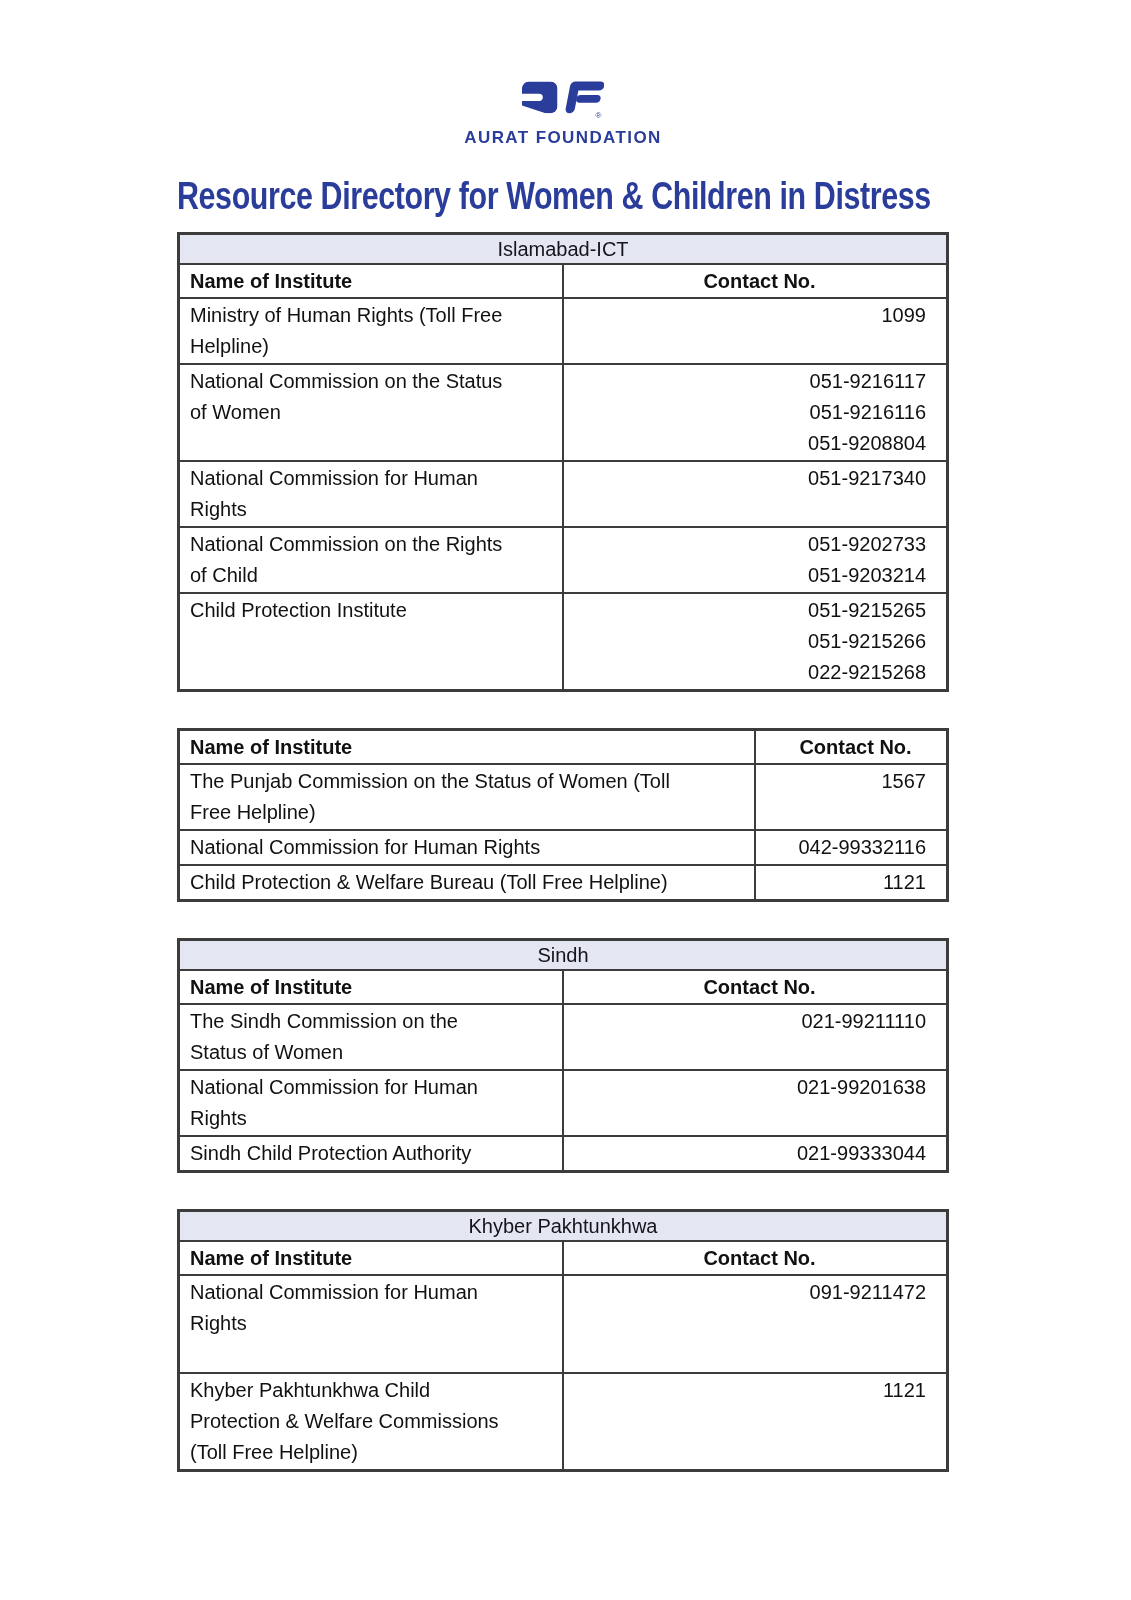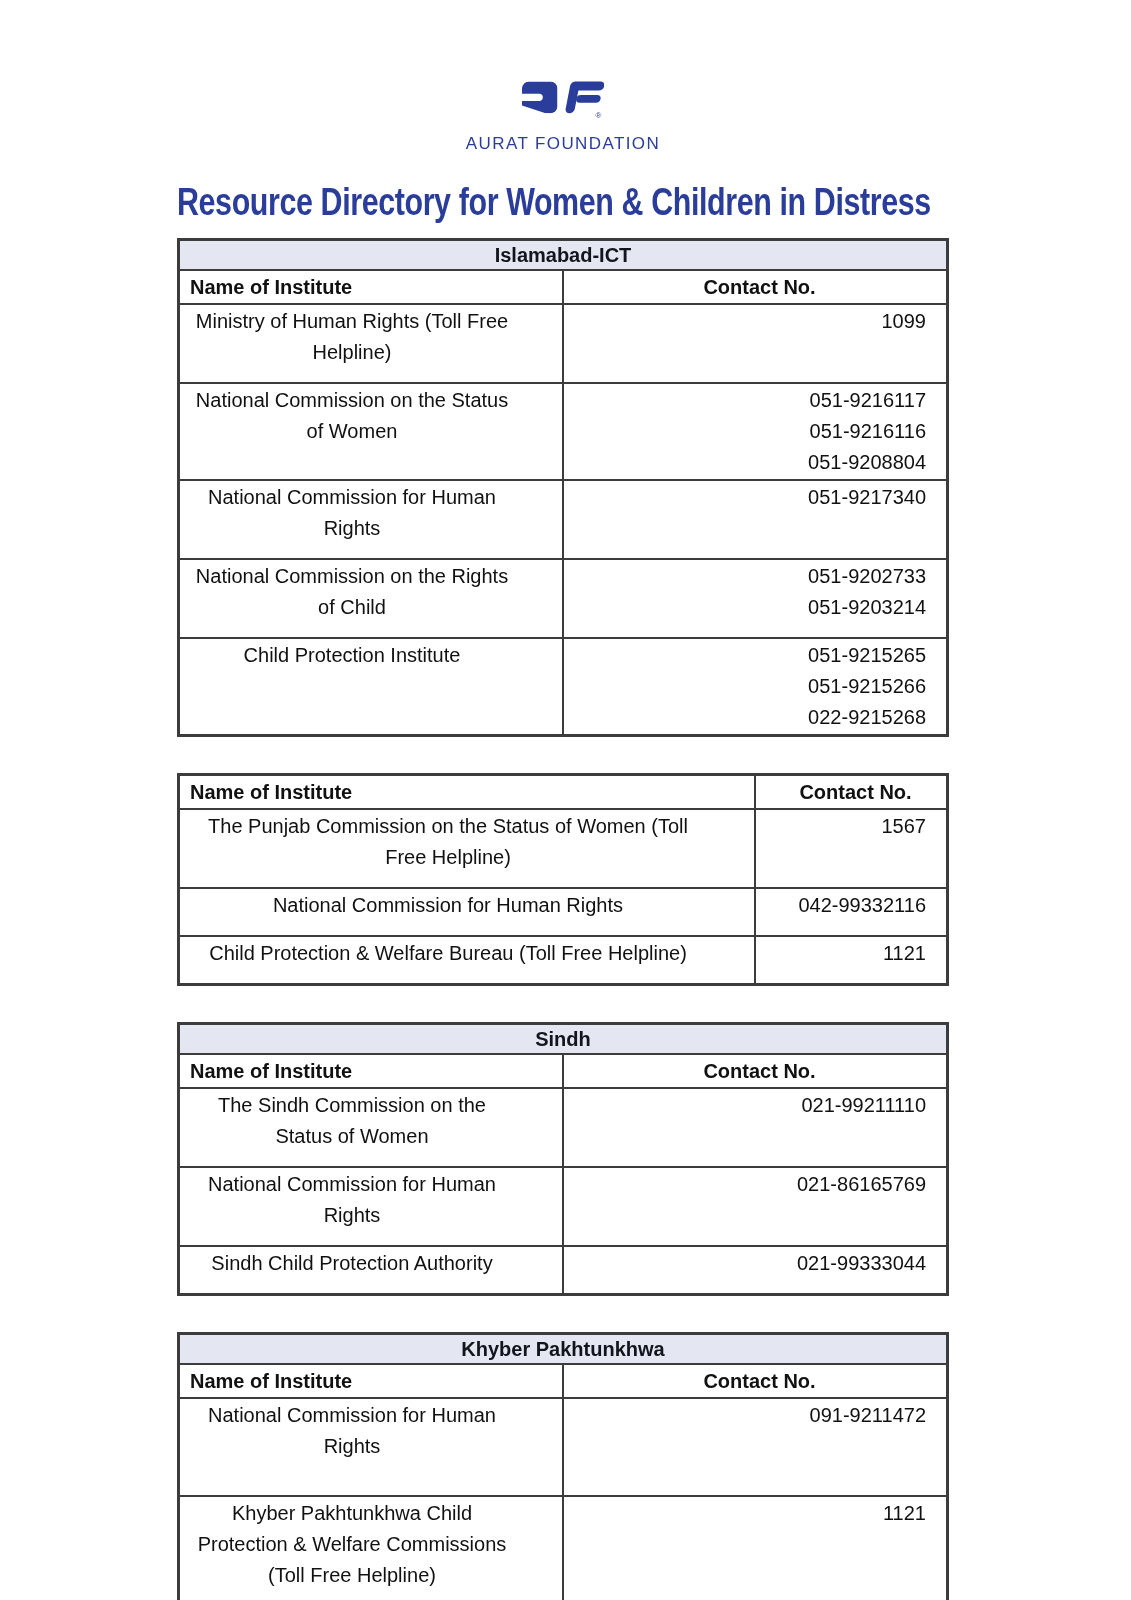--- a/index.html
+++ b/index.html
@@ -23,23 +23,23 @@
   .logo-block {
     padding-top: 80px;
     text-align: center;
   }
   .logo-mark {
     width: 82px;
     height: 42px;
     display: inline-block;
   }
   .logo-text {
-    margin-top: 8px;
+    margin-top: 2px;
     font-size: 17px;
-    font-weight: normal;
+    font-weight: bold;
     letter-spacing: 1.4px;
     color: var(--accent, #2b3d9b);
     text-align: center;
   }
   
   .page-title {
     margin: 26px 0 14px 0;
     font-size: 39px;
     font-weight: bold;
     letter-spacing: -0.5px;
@@ -57,21 +57,21 @@
     table-layout: fixed;
   }
   table.region-table th,
   table.region-table td {
     border: 2px solid var(--border, #3c3c3c);
   }
   th.region-header {
     background: var(--header-bg, #e4e6f1);
     text-align: center;
     font-size: 20px;
-    font-weight: bold;
+    font-weight: normal;
     line-height: 26px;
     padding: 1px 0;
     color: #14141e;
     border-bottom: 3px solid var(--border, #3c3c3c);
   }
   th.col-name {
     text-align: left;
     font-size: 20px;
     line-height: 30px;
     padding: 1px 24px 1px 10px;
@@ -80,23 +80,22 @@
   th.col-contact {
     text-align: center;
     font-size: 20px;
     line-height: 30px;
     padding: 1px 14px 1px 23px;
     margin-left: 32px;
   }
   td.cell-name {
     font-size: 20px;
     line-height: 31px;
-    padding: 1px 48px 14px 10px;
+    padding: 1px 48px 1px 10px;
     vertical-align: top;
-    text-align: center;
   }
   td.cell-contact {
     font-size: 20px;
     line-height: 31px;
     padding: 1px 20px 1px 6px;
     text-align: right;
     vertical-align: top;
   }
   tr.tall td {
     padding-bottom: 33px;
@@ -223,21 +222,21 @@
     <tbody>
           <tr>
             <td class="cell-name">The Sindh Commission on the Status of Women</td>
             <td class="cell-contact">
               <div>021-99211110</div>
             </td>
           </tr>
           <tr>
             <td class="cell-name">National Commission for Human Rights</td>
             <td class="cell-contact">
-              <div>021-86165769</div>
+              <div>021-99201638</div>
             </td>
           </tr>
           <tr>
             <td class="cell-name">Sindh Child Protection Authority</td>
             <td class="cell-contact">
               <div>021-99333044</div>
             </td>
           </tr>
         </tbody>
   </table>

